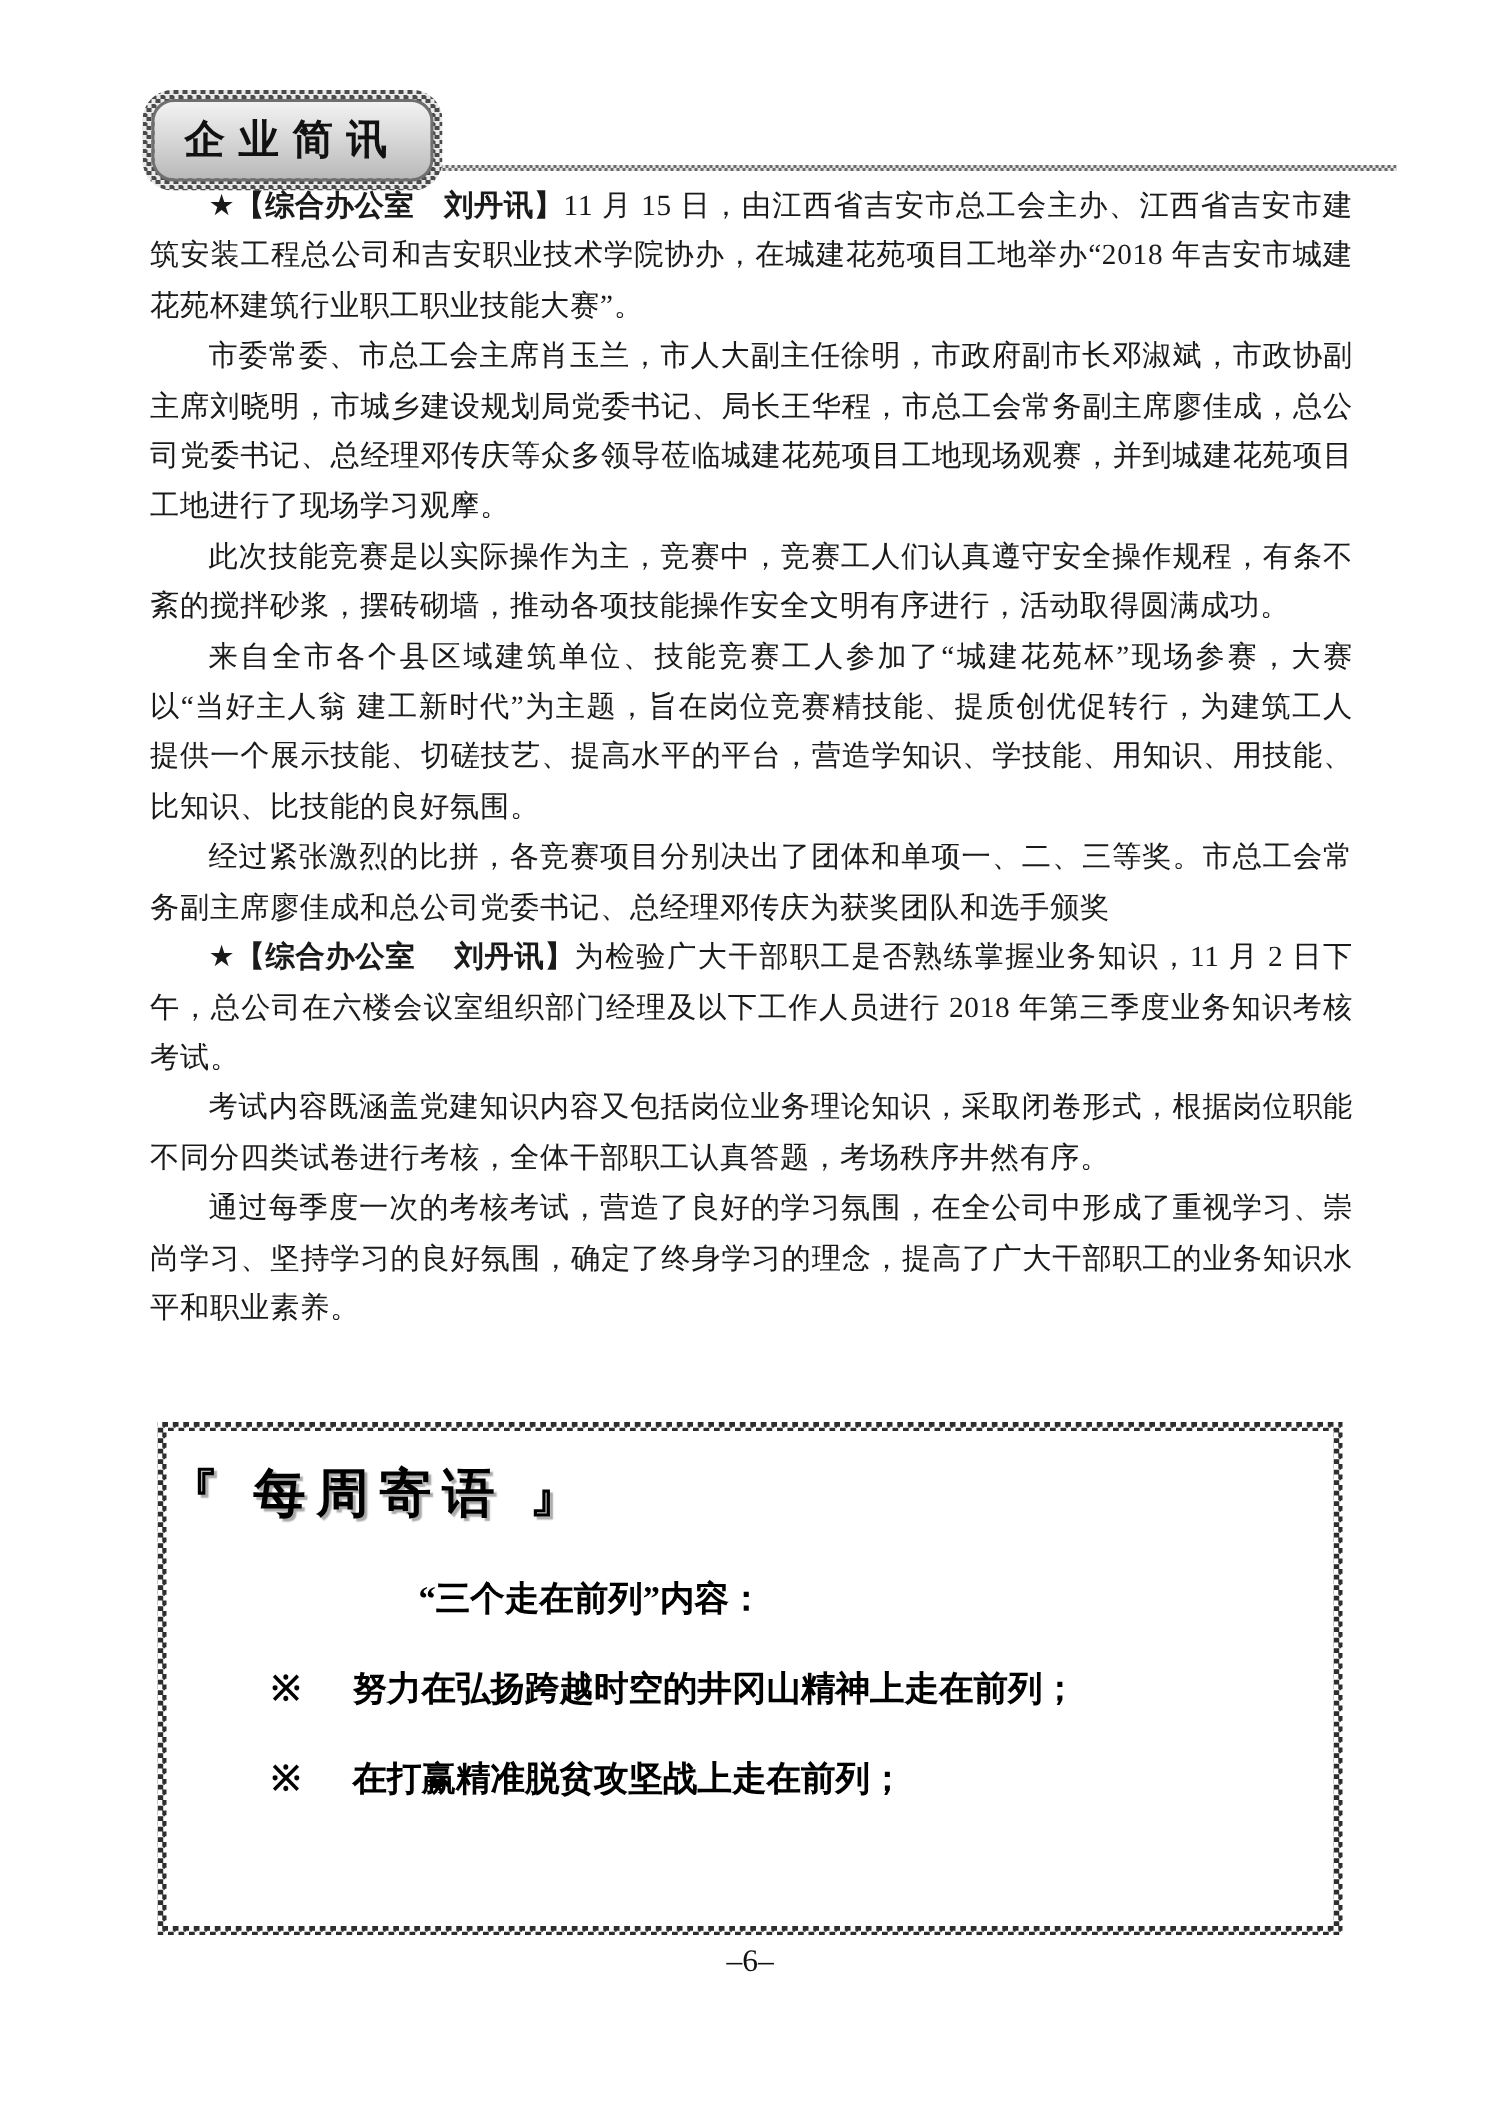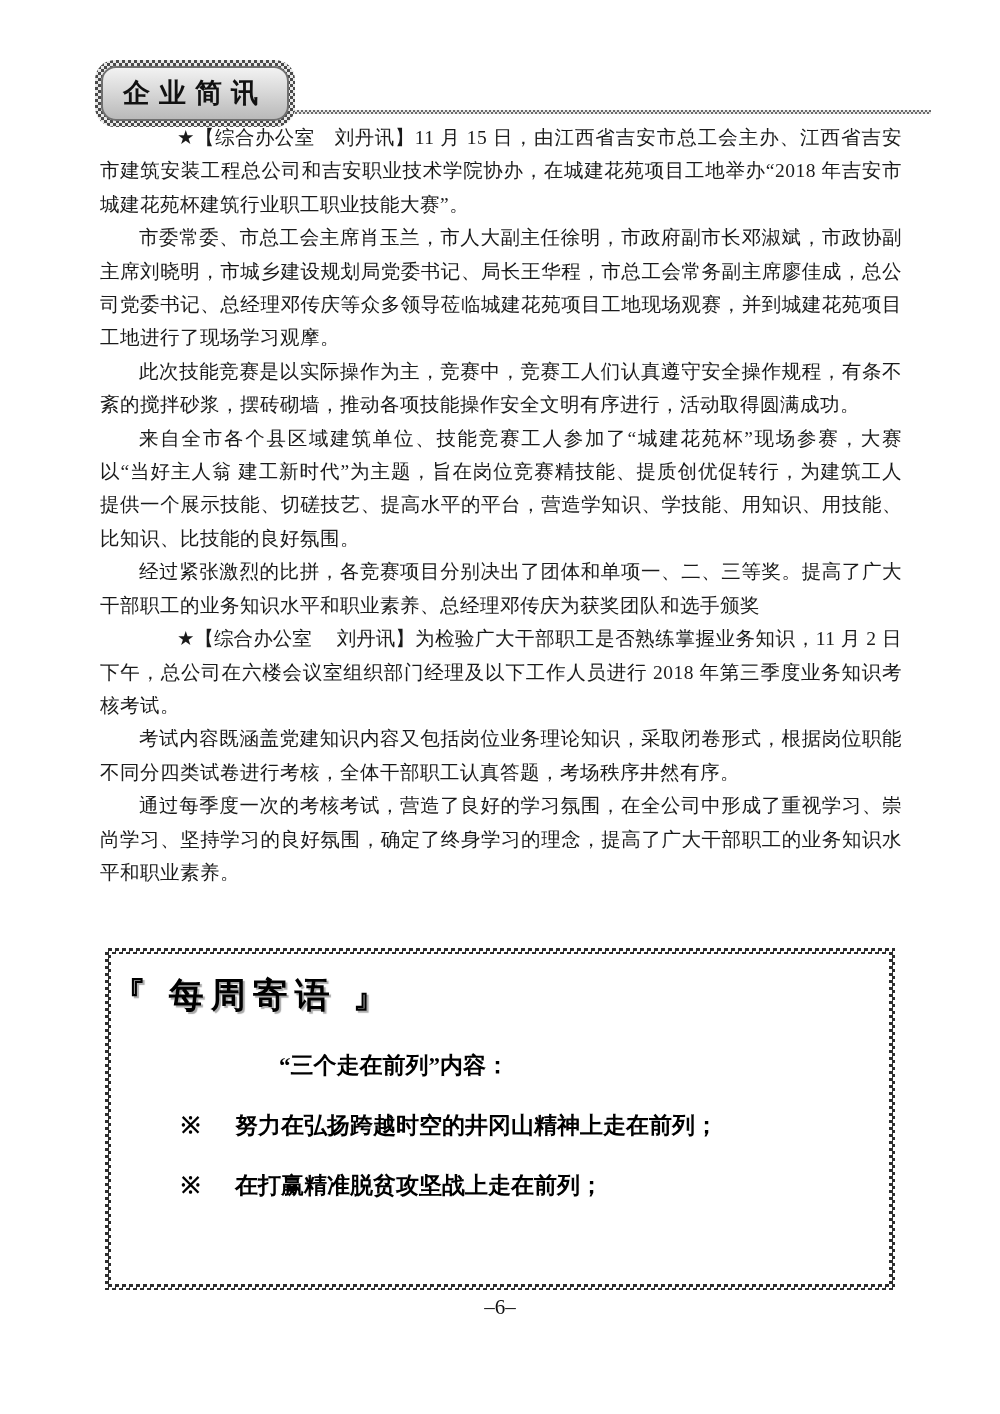--- a/index.html
+++ b/index.html
@@ -64,23 +64,22 @@
   .body-text p {
     margin: 0;
     font-size: 19.5px;
     line-height: 33.4px;
     text-align: justify;
     text-indent: 2em;
     letter-spacing: 0.5px;
   }
   .lead {
     font-family: "Liberation Sans", "DejaVu Sans", sans-serif;
-    font-weight: normal;
+    font-weight: bold;
     letter-spacing: 0;
-    margin-left: 38px;
   }
 
   
   .weekly-box {
     position: absolute;
     left: 105px;
     top: 948px;
     width: 790px;
     height: 342px;
     box-sizing: border-box;
@@ -143,21 +142,21 @@
       <span>企业简讯</span>
     </div>
   </div>
   <div class="header-rule"></div>
 
   <div class="body-text">
     <p><span class="lead">★【综合办公室　刘丹讯】</span><span>11 月 15 日，由江西省吉安市总工会主办、江西省吉安市建筑安装工程总公司和吉安职业技术学院协办，在城建花苑项目工地举办“2018 年吉安市城建花苑杯建筑行业职工职业技能大赛”。</span></p>
     <p><span>市委常委、市总工会主席肖玉兰，市人大副主任徐明，市政府副市长邓淑斌，市政协副主席刘晓明，市城乡建设规划局党委书记、局长王华程，市总工会常务副主席廖佳成，总公司党委书记、总经理邓传庆等众多领导莅临城建花苑项目工地现场观赛，并到城建花苑项目工地进行了现场学习观摩。</span></p>
     <p><span>此次技能竞赛是以实际操作为主，竞赛中，竞赛工人们认真遵守安全操作规程，有条不紊的搅拌砂浆，摆砖砌墙，推动各项技能操作安全文明有序进行，活动取得圆满成功。</span></p>
     <p><span>来自全市各个县区域建筑单位、技能竞赛工人参加了“城建花苑杯”现场参赛，大赛以“当好主人翁 建工新时代”为主题，旨在岗位竞赛精技能、提质创优促转行，为建筑工人提供一个展示技能、切磋技艺、提高水平的平台，营造学知识、学技能、用知识、用技能、比知识、比技能的良好氛围。</span></p>
-    <p><span>经过紧张激烈的比拼，各竞赛项目分别决出了团体和单项一、二、三等奖。提高了广大干部职工的业务知识水平和职业素养、总经理邓传庆为获奖团队和选手颁奖</span></p>
+    <p><span>经过紧张激烈的比拼，各竞赛项目分别决出了团体和单项一、二、三等奖。市总工会常务副主席廖佳成和总公司党委书记、总经理邓传庆为获奖团队和选手颁奖</span></p>
     <p><span class="lead">★【综合办公室　 刘丹讯】</span><span>为检验广大干部职工是否熟练掌握业务知识，11 月 2 日下午，总公司在六楼会议室组织部门经理及以下工作人员进行 2018 年第三季度业务知识考核考试。</span></p>
     <p><span>考试内容既涵盖党建知识内容又包括岗位业务理论知识，采取闭卷形式，根据岗位职能不同分四类试卷进行考核，全体干部职工认真答题，考场秩序井然有序。</span></p>
     <p><span>通过每季度一次的考核考试，营造了良好的学习氛围，在全公司中形成了重视学习、崇尚学习、坚持学习的良好氛围，确定了终身学习的理念，提高了广大干部职工的业务知识水平和职业素养。</span></p>
   </div>
 
   <div class="weekly-box">
     <div class="weekly-inner">
       <div class="weekly-title">『 每周寄语 』</div>
       <div class="weekly-subtitle">“三个走在前列”内容：</div>
       <div class="weekly-item"><span class="bullet">※</span><span>努力在弘扬跨越时空的井冈山精神上走在前列；</span></div>

